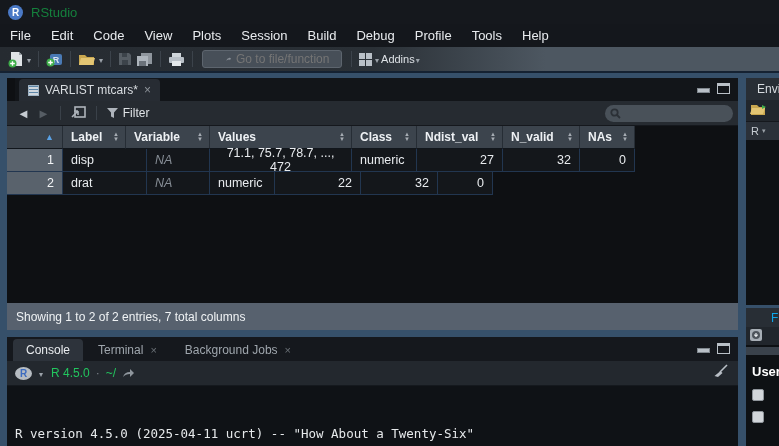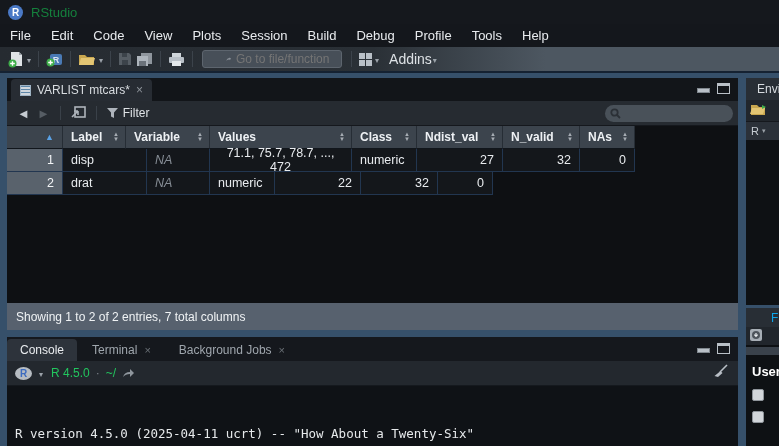--- a/index.html
+++ b/index.html
@@ -20,27 +20,27 @@
 
   
   .toolbar { position:absolute; left:0; top:47px; width:779px; height:26px;
     background:linear-gradient(90deg,#262b31 0%,#2a3036 48%,#4d5761 70%,#4d5761 100%);
     border-bottom:2px solid #152232; display:flex; align-items:center; padding-left:6px; }
   .tbtn { display:flex; align-items:center; justify-content:center; height:20px; padding:0 2px; }
   .tcaret { color:#9ba2a9; font-size:8px; margin:2px 2px 0 1px; }
   .tsep { width:1px; height:16px; background:#171b20; border-right:1px solid #3c434b; margin:0 5px; }
   .goto-box { width:140px; height:18px; background:#474f58; border:1px solid #5d656e; border-radius:3px; display:flex; align-items:center; gap:5px; padding-left:23px; margin:0 4px; }
   .goto-box input { background:transparent; border:none; outline:none; color:#9aa1a9; font-size:12px; width:105px; font-family:"Liberation Sans",sans-serif; }
-  .addins-label { color:#dde1e5; font-size:14px; margin-left:8px; }
+  .addins-label { color:#dde1e5; font-size:11px; margin-left:0; }
   .grid-icon { width:13px; height:13px; display:grid; grid-template-columns:6px 6px; grid-template-rows:6px 6px; gap:1px; }
   .grid-icon span { background:#b8bfc6; }
 
   
   .viewer-pane { position:absolute; left:7px; top:78px; width:731px; height:252px; background:#0e1013; }
-  .viewer-tabstrip { position:absolute; left:0; top:0; right:0; height:23px; background:#121519; }
+  .viewer-tabstrip { position:absolute; left:8px; top:0; right:0; height:23px; background:#121519; }
   .viewer-tab { position:absolute; left:4px; top:1px; height:22px; background:#272c33; border-radius:4px 4px 0 0; display:flex; align-items:center; padding:0 9px; gap:6px; color:#d9dde1; font-size:12px; }
   .sheet-icon { width:11px; height:11px; background:
       repeating-linear-gradient(0deg,#cfd6dd 0 2px,#5d86a8 2px 3px),
       #cfd6dd; border:1px solid #9fb3c4; }
   .tab-close { color:#8d939a; font-size:12px; line-height:1; }
   .winctl { position:absolute; top:5px; display:flex; gap:7px; align-items:flex-end; }
   .ic-min { width:13px; height:5px; background:#b9c0c7; border:1px solid #80878e; margin-bottom:1px; }
   .ic-max { width:13px; height:11px; border:1px solid #b9c0c7; border-top:3px solid #b9c0c7; background:transparent; }
 
   .viewer-toolbar { position:absolute; left:0; top:23px; right:0; height:25px; background:#262b31; border-bottom:1px solid #15181d; display:flex; align-items:center; padding-left:10px; gap:7px; }
@@ -61,21 +61,21 @@
   .td.rownum { background:#59626c; justify-content:flex-end; color:#f2f4f6; }
   .td.na { font-style:italic; color:#868d95; }
   .td.num { justify-content:flex-end; }
   .c0{width:56px;} .c1{width:84px;} .c2{width:63px;} .c3{width:142px;text-align:center;}
   .c4{width:65px;} .c5{width:86px;} .c6{width:77px;} .c7{width:55px;}
 
   .viewer-status { position:absolute; left:0; right:0; top:225px; height:27px; background:#57616e; color:#f0f3f5; font-size:12px; display:flex; align-items:center; padding-left:9px; }
 
   
   .console-pane { position:absolute; left:7px; top:337px; width:731px; height:109px; background:#0f1216; }
-  .console-tabstrip { position:relative; height:24px; background:#15181d; display:flex; align-items:flex-end; gap:2px; }
+  .console-tabstrip { position:relative; height:24px; background:#15181d; display:flex; align-items:flex-end; padding-left:6px; gap:2px; }
   .ctab { height:22px; display:flex; align-items:center; padding:0 13px; font-size:12px; color:#9fa6ad; border-radius:4px 4px 0 0; gap:7px; }
   .ctab.active { background:#2d333b; color:#e9ecef; }
   .ctab .x { color:#6b7177; font-size:11px; }
   .console-toolbar { position:relative; height:25px; background:#23282e; border-bottom:1px solid #15191e; display:flex; align-items:center; padding-left:8px; gap:6px; }
   .rlogo { width:17px; height:13px; border-radius:50%; background:#b6bcc2; color:#3c6cc0; font-weight:bold; font-size:10px; display:flex; align-items:center; justify-content:center; }
   .ctb-text { color:#22c55e; font-size:12px; }
   .ctb-dim { color:#7d848b; font-size:12px; }
   .console-body { padding:9px 0 0 8px; font-family:"DejaVu Sans Mono", monospace; font-size:12.5px; line-height:15.5px; color:#e6e9eb; white-space:pre; }
 
   

